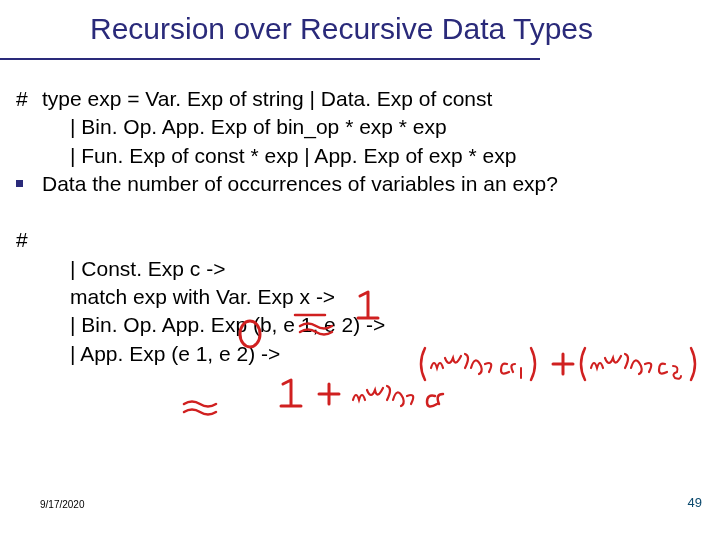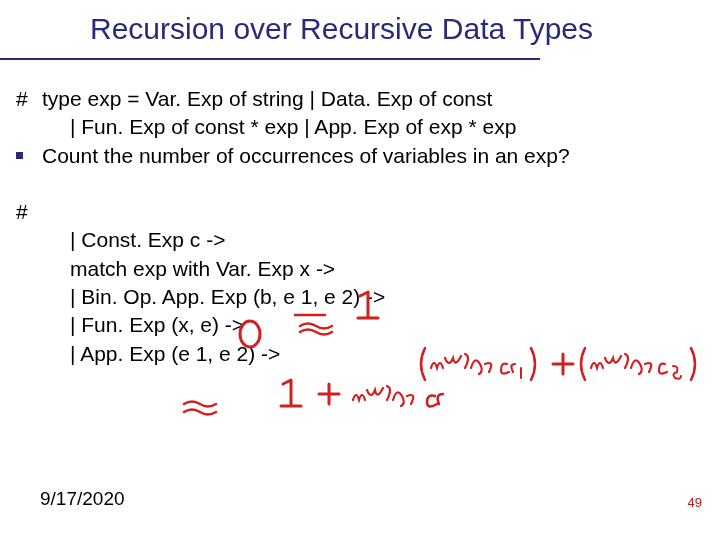--- a/index.html
+++ b/index.html
@@ -67,66 +67,66 @@
   }
   .sq {
     width: 7px;
     height: 7px;
     background: #2a2a7a;
   }
   .footer-date {
     position: absolute;
     bottom: 14px;
     left: 40px;
-    font-size: 19px;
+    font-size: 10px;
     color: #000;
   }
   .footer-num {
     position: absolute;
     bottom: 14px;
     right: 18px;
     font-size: 13px;
-    color: #b91c1c;
+    color: #0c4a6e;
   }
   svg.annot {
     position: absolute;
     pointer-events: none;
   }
 </style>
 </head>
 <body>
 
 <div class="slide">
 
   <div class="title">Recursion over Recursive Data Types</div>
   <div class="underline"></div>
 
   <div class="body">
 
     <div class="row">
       <div class="marker">#</div>
       <div>type exp = Var. Exp of string | Data. Exp of const</div>
     </div>
+    <div class="indent">| Bin. Op. App. Exp of bin_op * exp * exp</div>
     <div class="indent">| Fun. Exp of const * exp | App. Exp of exp * exp</div>
     <div class="row">
       <div class="sqmarker">
           <div class="sq"></div>
         </div>
-      <div>Count the number of occurrences of variables in an exp?</div>
+      <div>Data the number of occurrences of variables in an exp?</div>
     </div>
 
     <div style="height:28px"></div>
 
     <div class="row">
       <div class="marker">#</div>
     </div>
     <div class="indent">| Const. Exp c -&gt;</div>
     <div class="indent">match exp with Var. Exp x -&gt;</div>
     <div class="indent">| Bin. Op. App. Exp (b, e 1, e 2) -&gt;</div>
-    <div class="indent">| Fun. Exp (x, e) -&gt;</div>
     <div class="indent">| App. Exp (e 1, e 2) -&gt;</div>
 
   </div>
 
   <svg class="annot" style="top:310px;left:290px" width="70" height="40">
     <path d="M5 5 L35 5" stroke="#d02020" stroke-width="2.5" fill="none" stroke-linecap="round"></path>
     <path d="M10 16 q8 -5 16 0 q8 5 16 0" stroke="#d02020" stroke-width="2.5" fill="none" stroke-linecap="round"></path>
     <path d="M10 22 q8 -5 16 0 q8 5 16 0" stroke="#d02020" stroke-width="2.5" fill="none" stroke-linecap="round"></path>
   </svg>
   <svg class="annot" style="top:288px;left:350px" width="40" height="40">

